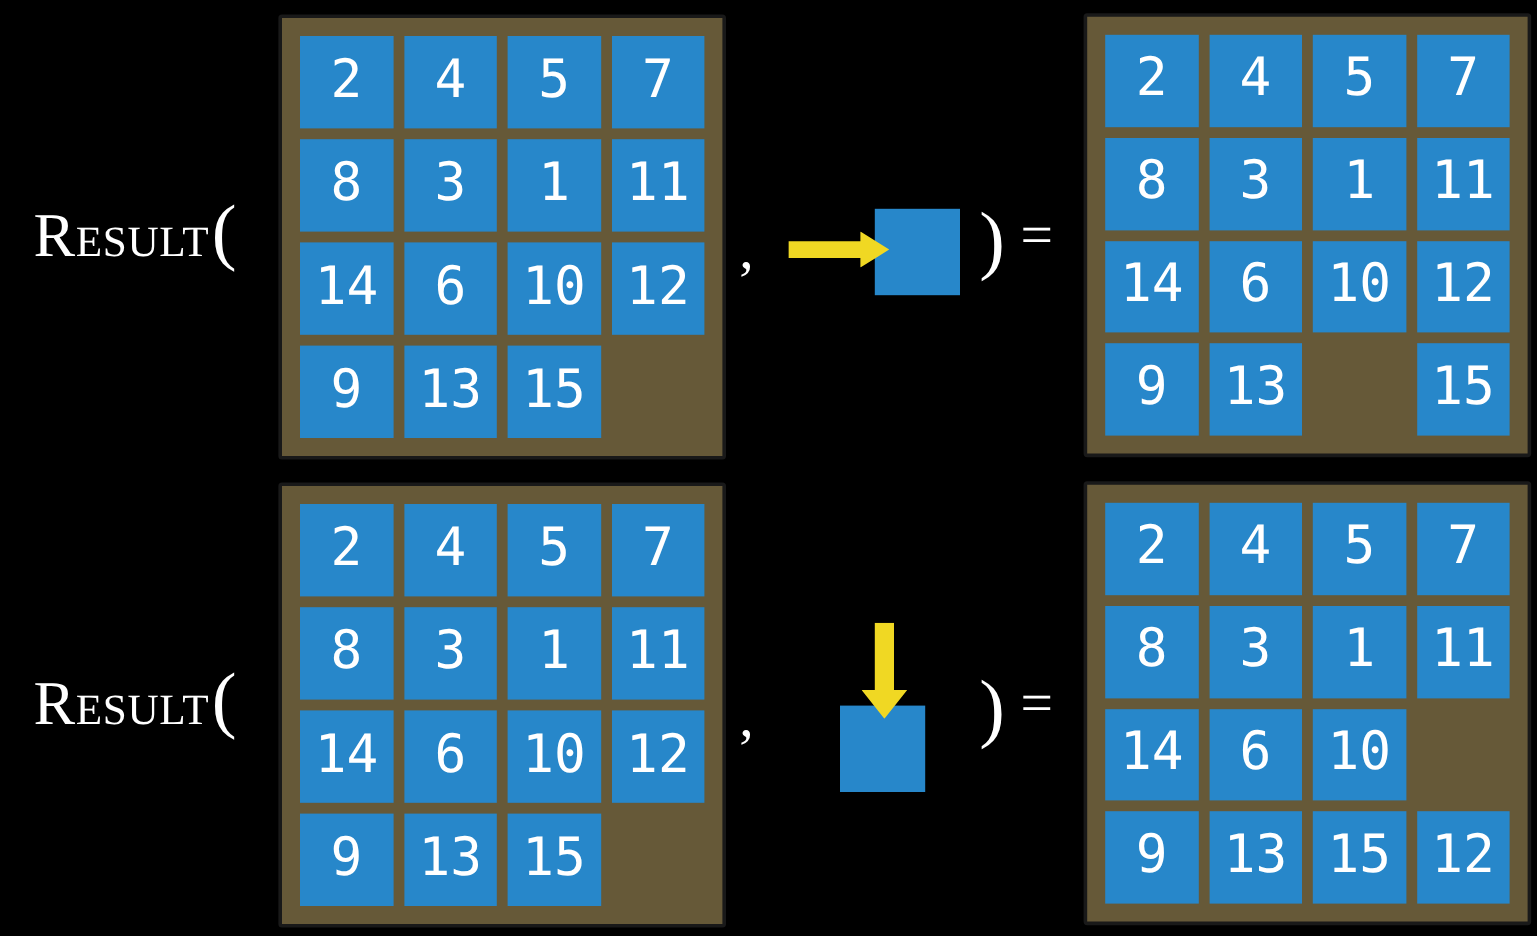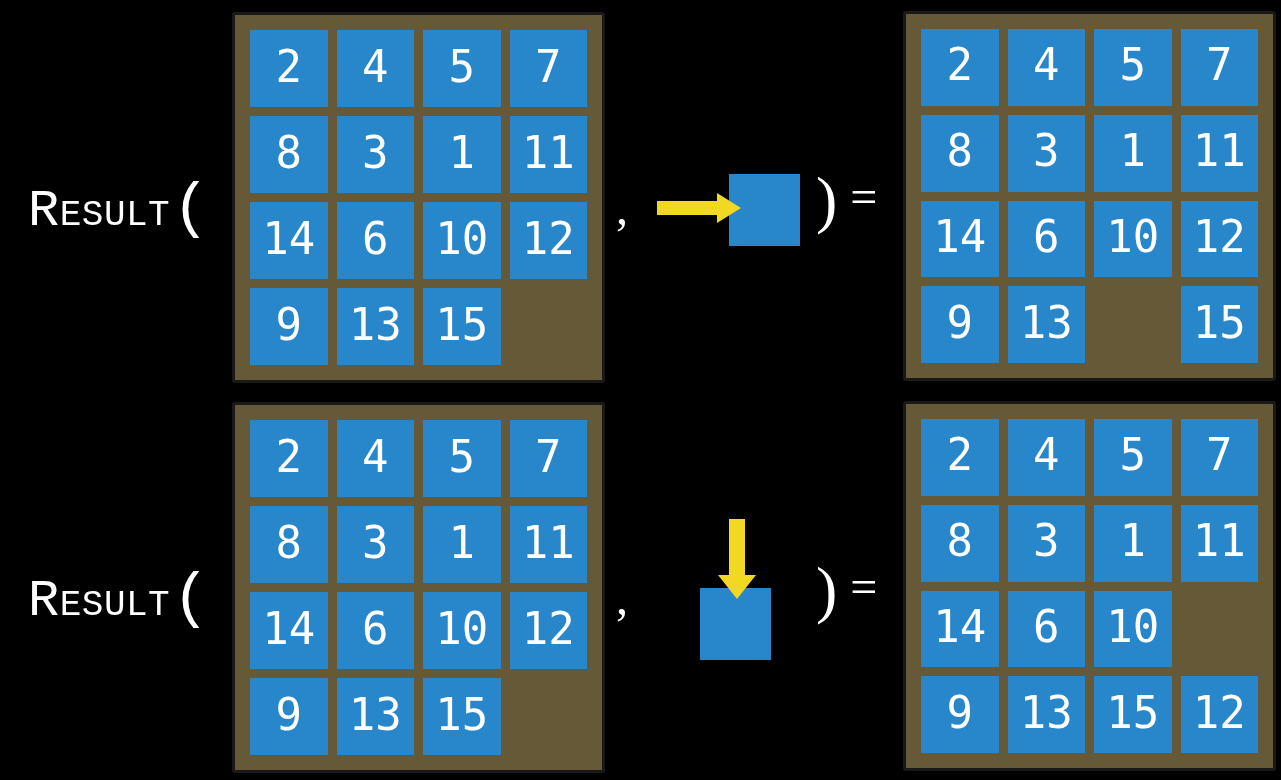--- a/index.html
+++ b/index.html
@@ -13,21 +13,21 @@
   }
   html,body{margin:0;padding:0;background:var(--bg);}
   .canvas{position:relative;width:1281px;height:780px;background:var(--bg);overflow:hidden;}
   .row{position:absolute;left:0;width:1281px;height:390px;}
   .row.r1{top:0;}
   .row.r2{top:390px;}
   .row > *{position:absolute;}
 
   
   .func{left:28px;top:164px;line-height:58px;color:var(--txt);
-        font-family:Liberation Mono, monospace;white-space:nowrap;margin-top:16px;}
+        font-family:Liberation Serif, serif;white-space:nowrap;}
   .fname{font-size:52px;font-variant:small-caps;letter-spacing:0.5px;}
   .paren-open{font-size:62px;margin-left:2px;}
 
   
   .board{left:232px;top:12px;width:373px;height:371px;box-sizing:border-box;
          background:var(--frame);border:3px solid var(--frame-border);border-radius:3px;
          padding:15px;display:grid;grid-template-columns:repeat(4,1fr);
          grid-template-rows:repeat(4,1fr);gap:9px;}
   .board.output{left:903px;top:11px;height:370px;}
   .cell{background:var(--tile);color:var(--tile-txt);

